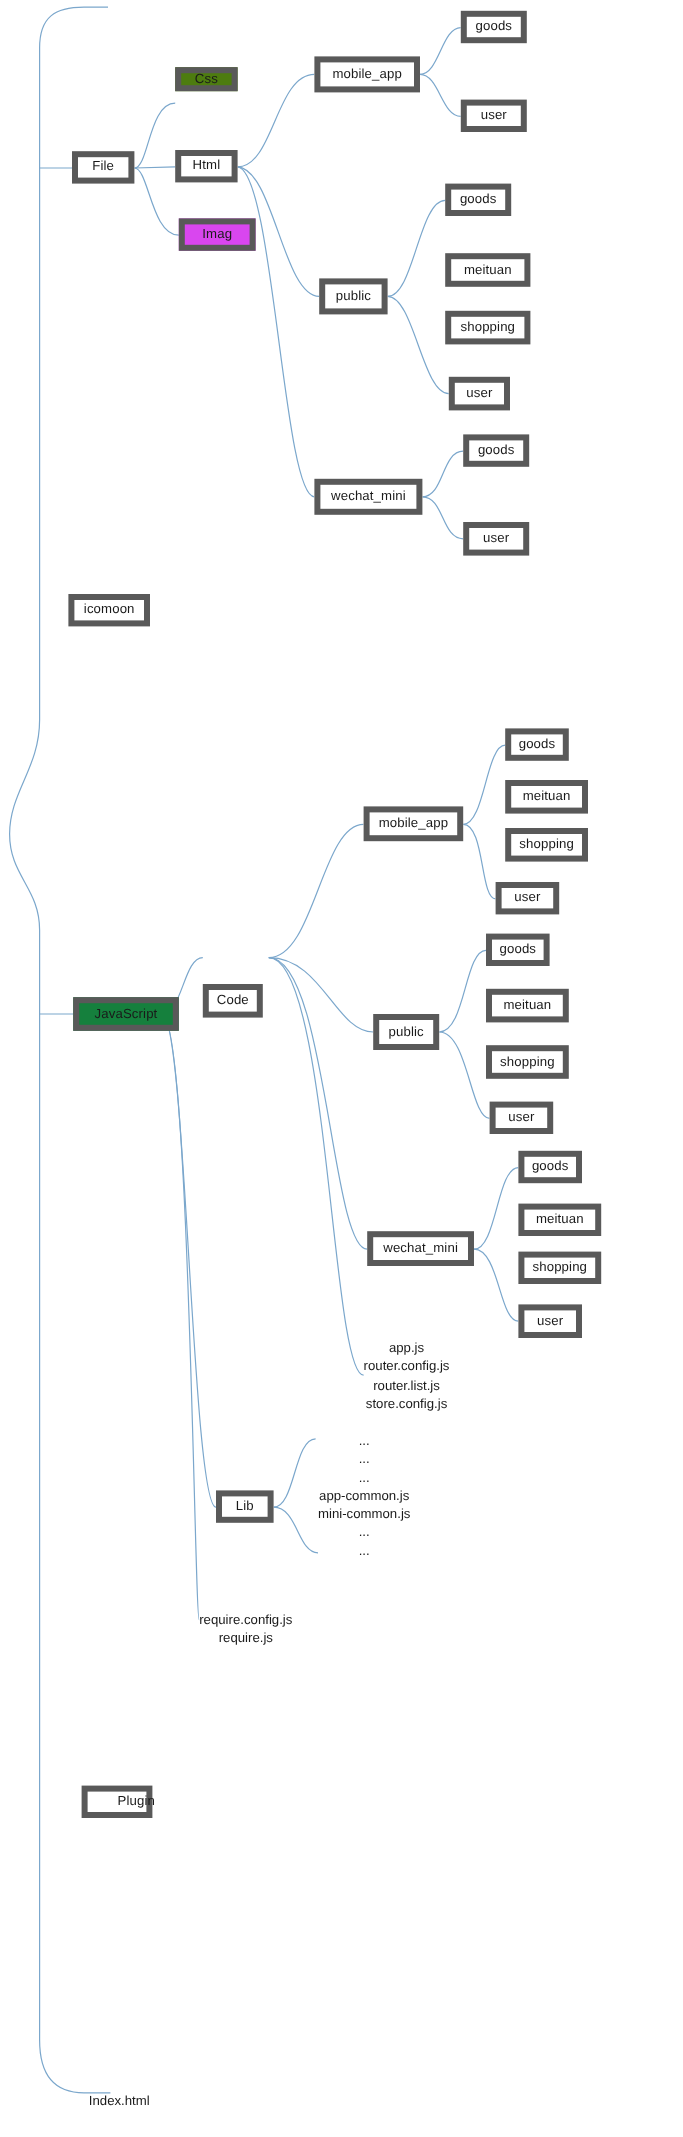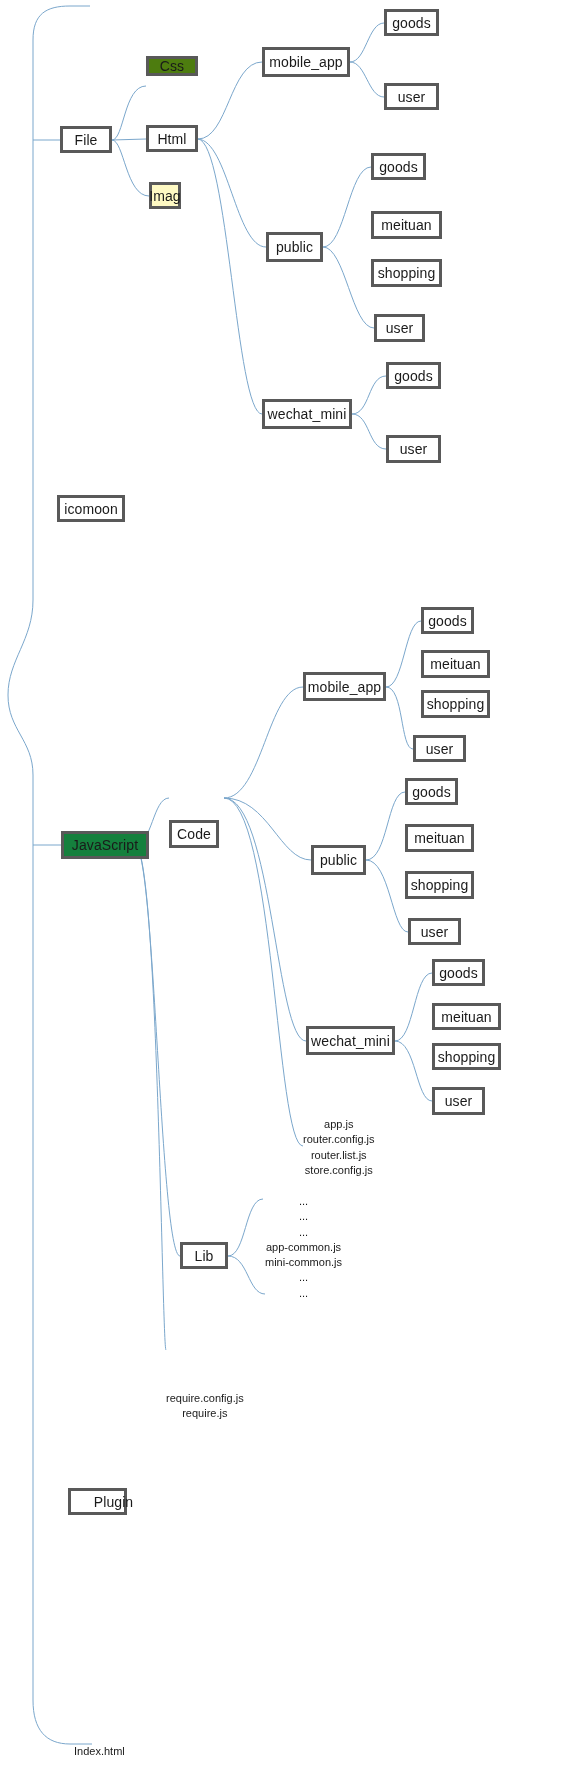--- a/index.html
+++ b/index.html
@@ -19,24 +19,24 @@
     position: absolute;
     left: 0;
     top: 0;
     width: 569px;
     height: 1781px;
     pointer-events: none;
   }
   .node {
     position: absolute;
     box-sizing: border-box;
-    border: 3px solid #f97316;
+    border: 5px solid #f97316;
     background: #ffffff;
     color: #1a1a1a;
-    font-size: 14px;
+    font-size: 11px;
     line-height: 1;
     display: flex;
     align-items: center;
     justify-content: center;
     white-space: nowrap;
     letter-spacing: 0.1px;
   }
   .leaf-text {
     position: absolute;
     box-sizing: border-box;
@@ -80,21 +80,21 @@
       <path d="M 366,860 C 388,860 387,792 405,792" fill="none" stroke="#7ba7cc" stroke-width="1"></path>
       <path d="M 366,860 C 390,860 392,932 408,932" fill="none" stroke="#7ba7cc" stroke-width="1"></path>
       <path d="M 395,1041 C 414,1041 414,973 432,973" fill="none" stroke="#7ba7cc" stroke-width="1"></path>
       <path d="M 395,1041 C 416,1041 416,1101 432,1101" fill="none" stroke="#7ba7cc" stroke-width="1"></path>
       <path d="M 228,1256 C 246,1256 245,1199 263,1199" fill="none" stroke="#7ba7cc" stroke-width="1"></path>
       <path d="M 228,1256 C 248,1256 248,1294 265,1294" fill="none" stroke="#7ba7cc" stroke-width="1"></path>
     </svg>
 <div class="node" style="left: 60px; top: 126px; width: 52px; height: 27px; border-color: rgb(89, 89, 89); background: rgb(255, 255, 255); color: rgb(26, 26, 26);">File</div>
     <div class="node" style="left: 146px; top: 56px; width: 52px; height: 20px; border-color: rgb(89, 89, 89); background: #4d7c0f; color: rgb(26, 26, 26);">Css</div>
     <div class="node" style="left: 146px; top: 125px; width: 52px; height: 27px; border-color: rgb(89, 89, 89); background: rgb(255, 255, 255); color: rgb(26, 26, 26);">Html</div>
-    <div class="node" style="left: 149px; top: 182px; width: 32px; height: 27px; border-color: rgb(89, 89, 89); background: #fef9c3; color: rgb(26, 26, 26);">Imag</div>
+    <div class="node" style="left: 149px; top: 182px; width: 64px; height: 27px; border-color: rgb(89, 89, 89); background: #d946ef; color: rgb(26, 26, 26);">Imag</div>
     <div class="node" style="left: 262px; top: 47px; width: 88px; height: 30px; border-color: rgb(89, 89, 89); background: rgb(255, 255, 255); color: rgb(26, 26, 26);">mobile_app</div>
     <div class="node" style="left: 384px; top: 9px; width: 55px; height: 27px; border-color: rgb(89, 89, 89); background: rgb(255, 255, 255); color: rgb(26, 26, 26);">goods</div>
     <div class="node" style="left: 384px; top: 83px; width: 55px; height: 27px; border-color: rgb(89, 89, 89); background: rgb(255, 255, 255); color: rgb(26, 26, 26);">user</div>
     <div class="node" style="left: 266px; top: 232px; width: 57px; height: 30px; border-color: rgb(89, 89, 89); background: rgb(255, 255, 255); color: rgb(26, 26, 26);">public</div>
     <div class="node" style="left: 371px; top: 153px; width: 55px; height: 27px; border-color: rgb(89, 89, 89); background: rgb(255, 255, 255); color: rgb(26, 26, 26);">goods</div>
     <div class="node" style="left: 371px; top: 211px; width: 71px; height: 28px; border-color: rgb(89, 89, 89); background: rgb(255, 255, 255); color: rgb(26, 26, 26);">meituan</div>
     <div class="node" style="left: 371px; top: 259px; width: 71px; height: 28px; border-color: rgb(89, 89, 89); background: rgb(255, 255, 255); color: rgb(26, 26, 26);">shopping</div>
     <div class="node" style="left: 374px; top: 314px; width: 51px; height: 28px; border-color: rgb(89, 89, 89); background: rgb(255, 255, 255); color: rgb(26, 26, 26);">user</div>
     <div class="node" style="left: 262px; top: 399px; width: 90px; height: 30px; border-color: rgb(89, 89, 89); background: rgb(255, 255, 255); color: rgb(26, 26, 26);">wechat_mini</div>
     <div class="node" style="left: 386px; top: 362px; width: 55px; height: 27px; border-color: rgb(89, 89, 89); background: rgb(255, 255, 255); color: rgb(26, 26, 26);">goods</div>
@@ -114,15 +114,15 @@
     <div class="node" style="left: 408px; top: 918px; width: 53px; height: 27px; border-color: rgb(89, 89, 89); background: rgb(255, 255, 255); color: rgb(26, 26, 26);">user</div>
     <div class="node" style="left: 306px; top: 1026px; width: 89px; height: 29px; border-color: rgb(89, 89, 89); background: rgb(255, 255, 255); color: rgb(26, 26, 26);">wechat_mini</div>
     <div class="node" style="left: 432px; top: 959px; width: 53px; height: 27px; border-color: rgb(89, 89, 89); background: rgb(255, 255, 255); color: rgb(26, 26, 26);">goods</div>
     <div class="node" style="left: 432px; top: 1003px; width: 69px; height: 27px; border-color: rgb(89, 89, 89); background: rgb(255, 255, 255); color: rgb(26, 26, 26);">meituan</div>
     <div class="node" style="left: 432px; top: 1043px; width: 69px; height: 27px; border-color: rgb(89, 89, 89); background: rgb(255, 255, 255); color: rgb(26, 26, 26);">shopping</div>
     <div class="node" style="left: 432px; top: 1087px; width: 53px; height: 28px; border-color: rgb(89, 89, 89); background: rgb(255, 255, 255); color: rgb(26, 26, 26);">user</div>
     <div class="node" style="left: 180px; top: 1242px; width: 48px; height: 27px; border-color: rgb(89, 89, 89); background: rgb(255, 255, 255); color: rgb(26, 26, 26);">Lib</div>
     <div class="node" style="left: 68px; top: 1488px; width: 59px; height: 27px; border-color: rgb(89, 89, 89); background: rgb(255, 255, 255); color: rgb(26, 26, 26); padding-left: 32px;">Plugin</div>
     <div class="leaf-text" style="left: 303px; top: 1117px; color: rgb(26, 26, 26);"><div>app.js</div><div>router.config.js</div><div>router.list.js</div><div>store.config.js</div></div>
     <div class="leaf-text" style="left: 265px; top: 1194px; color: rgb(26, 26, 26);"><div>...</div><div>...</div><div>...</div><div>app-common.js</div><div>mini-common.js</div><div>...</div><div>...</div></div>
-    <div class="leaf-text" style="left: 166px; top: 1343px; color: rgb(26, 26, 26); margin-top: 48px;"><div>require.config.js</div><div>require.js</div></div>
+    <div class="leaf-text" style="left: 166px; top: 1343px; color: rgb(26, 26, 26);"><div>require.config.js</div><div>require.js</div></div>
     <div class="leaf-text" style="left: 74px; top: 1744px; color: rgb(26, 26, 26);"><div>Index.html</div></div>
   </div>
 
 </body></html>

